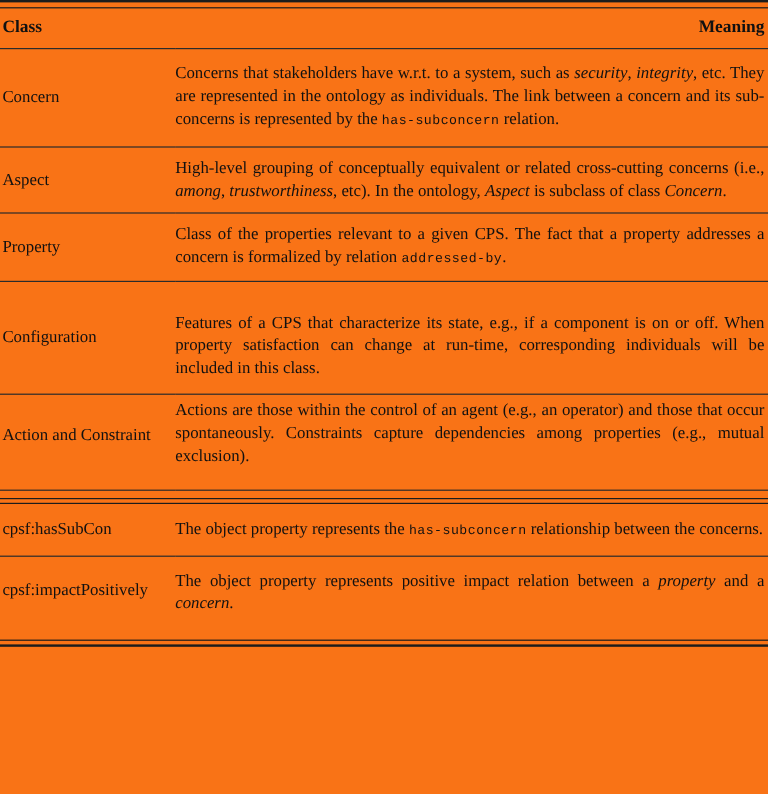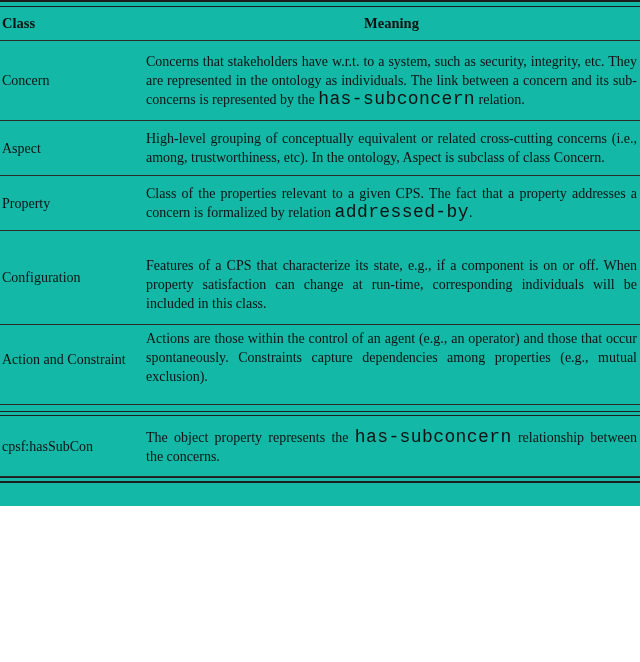--- a/index.html
+++ b/index.html
@@ -1,19 +1,19 @@
 <!DOCTYPE html>
 <html><head>
 <meta charset="utf-8">
 <style>
   html, body { margin: 0; padding: 0; background: #ffffff; }
   .page {
     width: 640px;
-    height: 506px;
-    background: #14b8a6;
+    height: 662px;
+    background: #f97316;
     color: #111111;
     font-family: "Liberation Serif", "DejaVu Serif", serif;
     font-size: 14px;
     line-height: 19px;
     box-sizing: border-box;
     overflow: hidden;
   }
   .dbl {
     height: 4px;
     border-top: 2px solid #1c1c1c;
@@ -31,34 +31,34 @@
     border-bottom: 2.5px solid #1c1c1c;
   }
   .tbl { display: table; width: 100%; border-collapse: collapse; }
   .trow { display: table-row; }
   .c1, .c2 { display: table-cell; vertical-align: middle; }
   .c1 { width: 138px; padding: 8px 6px 8px 2px; }
   .c2 { padding: 8px 3px 8px 0; text-align: justify; }
   .trow.ruled > .c1, .trow.ruled > .c2 { border-bottom: 1px solid #2b2b2b; }
   .hdr .c1, .hdr .c2 { font-weight: bold; font-size: 14.5px; }
   .hdr .c1 { padding-top: 7px; padding-bottom: 7px; }
-  .hdr .c2 { padding-top: 7px; padding-bottom: 7px; text-align: center; }
+  .hdr .c2 { padding-top: 7px; padding-bottom: 7px; text-align: right; }
   .hdr2 .c1, .hdr2 .c2 { padding-top: 10px; padding-bottom: 10px; }
   .r-concern .c2 { padding-top: 11px; padding-bottom: 11px; }
   .r-config .c2  { padding-top: 25px; padding-bottom: 11px; }
   .r-action .c2  { padding-top: 4px; padding-bottom: 18px; }
   .r-action .c1  { padding-bottom: 18px; }
   .r-hassub .c2  { padding-top: 12px; padding-bottom: 10px; }
   .r-addr .c2    { padding-top: 9px; padding-bottom: 9px; }
   .r-impact .c2  { padding-top: 11px; padding-bottom: 20px; }
   .r-impact .c1  { padding-bottom: 20px; }
-  .i { }
+  .i { font-style: italic; }
   .m {
     font-family: "Liberation Mono", "DejaVu Sans Mono", monospace;
-    font-size: 18px;
+    font-size: 11px;
     letter-spacing: 0.4px;
   }
 </style>
 </head>
 <body>
 
 <div class="page">
 
   <div class="dbl"></div>
 
@@ -97,17 +97,21 @@
   <div class="dbl-mid"></div>
 
   <div class="tbl">
 
     <div class="trow ruled r-hassub">
       <div class="c1">cpsf:hasSubCon</div>
       <div class="c2"><span>The object property represents the </span><span class="m">has-subconcern</span><span> relationship between the concerns.</span></div>
     </div>
 
 
+    <div class="trow r-impact">
+      <div class="c1">cpsf:impactPositively</div>
+      <div class="c2"><span>The object property represents positive impact relation between a </span><span class="i">property</span><span> and a </span><span class="i">concern</span><span>.</span></div>
+    </div>
   </div>
 
   <div class="dbl-end"></div>
 
 </div>
 
 </body></html>

